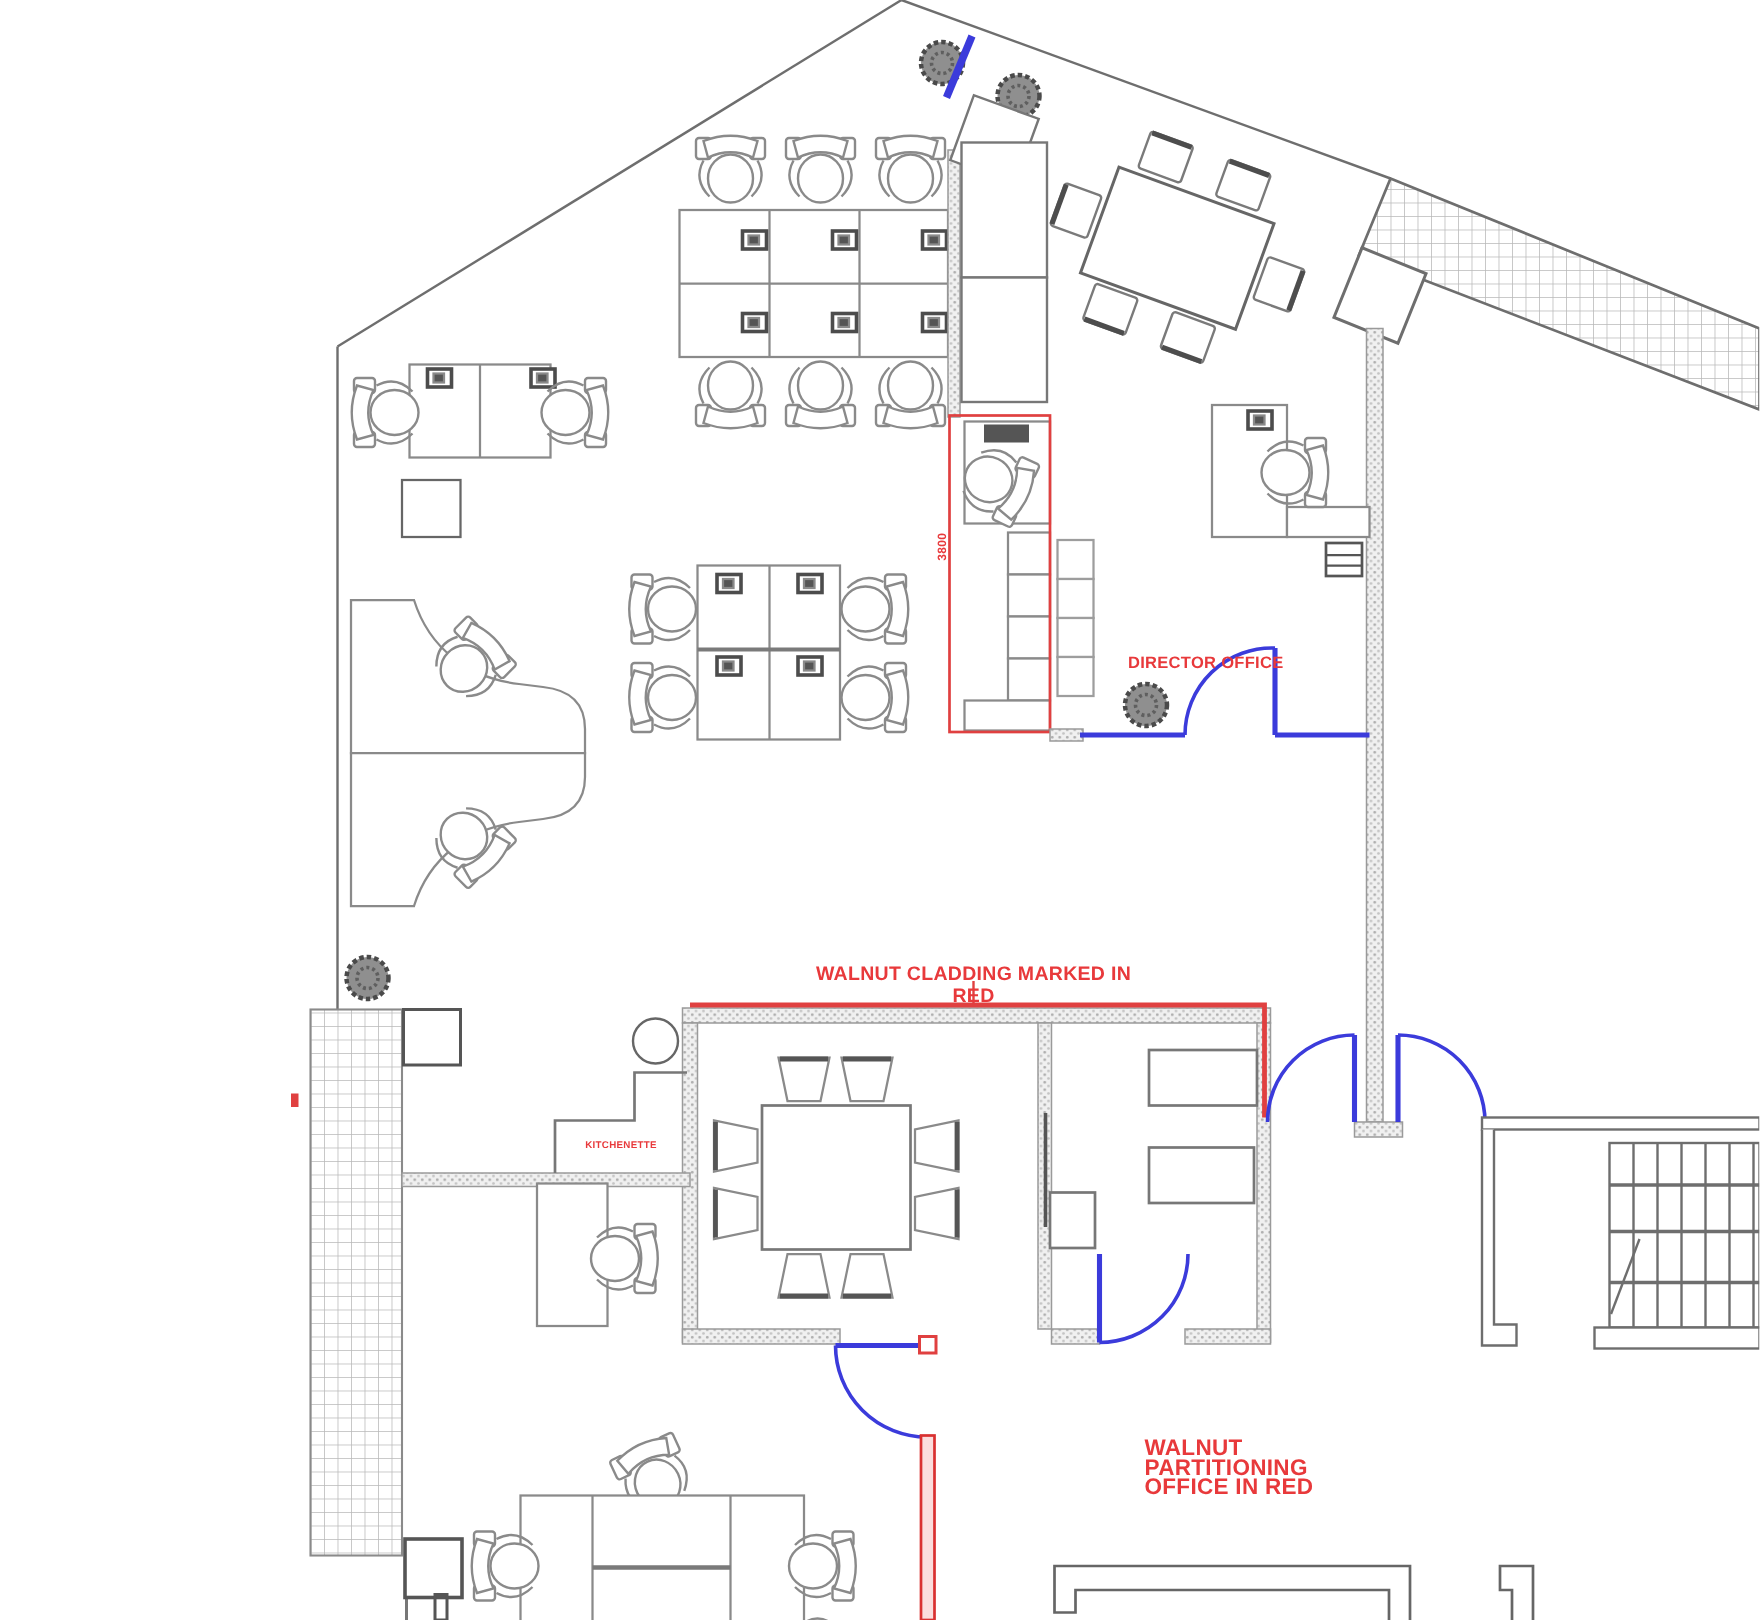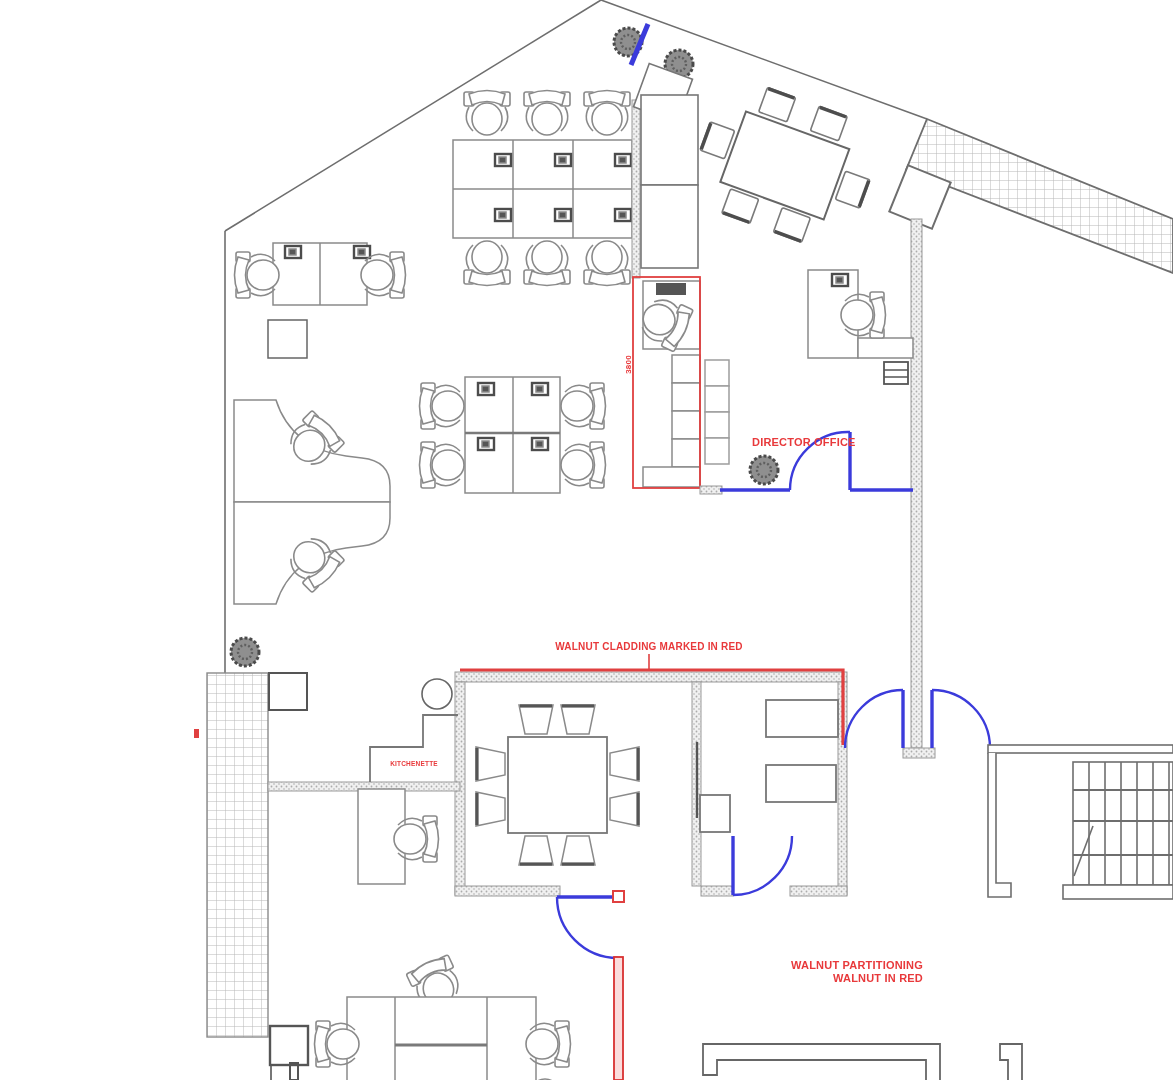--- a/index.html
+++ b/index.html
@@ -1,23 +1,23 @@
 <!DOCTYPE html>
 <html><head>
 <meta charset="utf-8">
 <style>
   html,body{margin:0;padding:0;background:#fff;}
   #plan{position:relative;width:1173px;height:1080px;background:#fff;overflow:hidden;
         font-family:"Liberation Sans", sans-serif;}
   #plan svg{position:absolute;left:0;top:0;}
   .anno{position:absolute;color:#e8393b;font-weight:bold;letter-spacing:.2px;
         -webkit-font-smoothing:antialiased;}
-  #lbl-cladding{left:529px;top:641px;width:240px;font-size:10px;text-align:center;}
+  #lbl-cladding{left:529px;top:641px;width:240px;font-size:13px;text-align:center;}
   #lbl-director{left:752px;top:436px;width:130px;font-size:11px;}
-  #lbl-partition{left:763px;top:959px;width:160px;font-size:11px;line-height:13px;text-align:right;}
+  #lbl-partition{left:763px;top:959px;width:160px;font-size:15px;line-height:13px;text-align:left;}
   #lbl-kitchenette{left:381px;top:760px;width:66px;font-size:6.5px;text-align:center;}
   #lbl-dim{left:611px;top:360px;width:34px;font-size:8px;transform:rotate(-90deg);
            transform-origin:center center;text-align:center;}
 </style>
 </head>
 <body>
 
 <div id="plan">
 
 <svg width="1173" height="1080" viewBox="0 0 1173 1080">
@@ -289,18 +289,18 @@
   <use href="#chair" transform="translate(545,1096) rotate(180)"></use>
   <rect x="270" y="1026" width="38" height="39" stroke="#555" stroke-width="2.4" fill="#fff"></rect>
   <rect x="290" y="1063" width="8" height="17" stroke="#555" stroke-width="2"></rect>
 </g>
 </svg>
 
 <div class="anno" id="lbl-cladding">WALNUT CLADDING MARKED IN RED</div>
 <div class="anno" id="lbl-director">DIRECTOR OFFICE</div>
 <div class="anno" id="lbl-partition">
   <div>WALNUT PARTITIONING</div>
-  <div>WALNUT IN RED</div>
+  <div>OFFICE IN RED</div>
 </div>
 <div class="anno" id="lbl-kitchenette">KITCHENETTE</div>
 <div class="anno" id="lbl-dim">3800</div>
 
 </div>
 
 </body></html>

